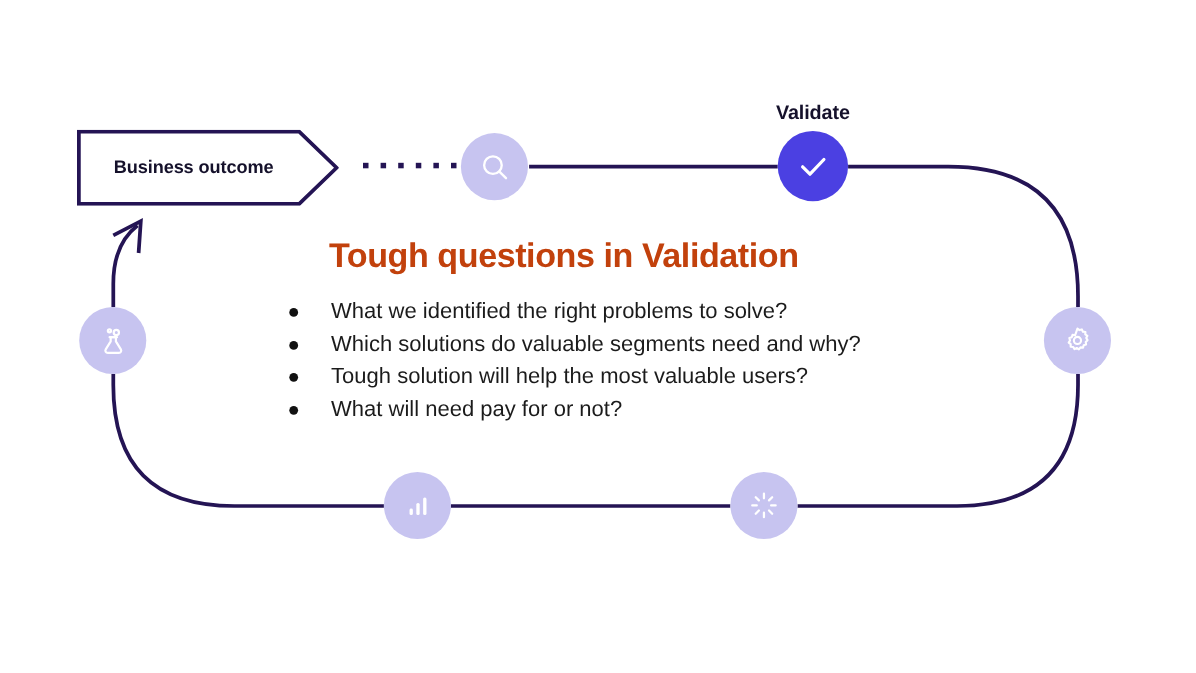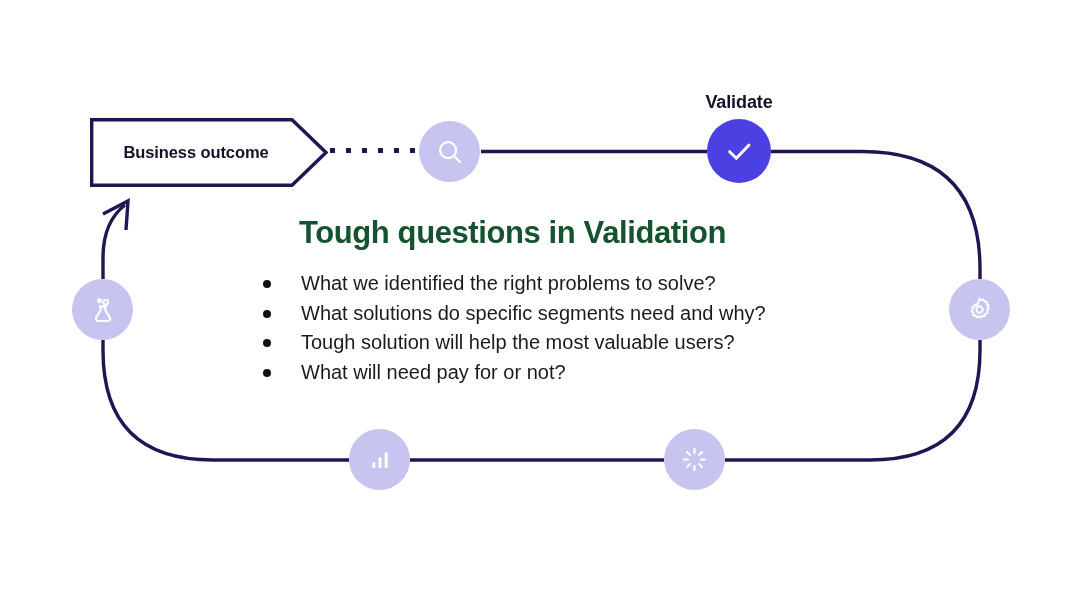--- a/index.html
+++ b/index.html
@@ -24,21 +24,21 @@
     position: absolute;
     left: 0;
     top: 0;
     width: 1087px;
     height: 612px;
   }
 
   
   #banner {
     position: absolute;
-    left: 90px;
+    left: 70px;
     top: 118px;
     width: 238px;
     height: 69px;
   }
   #banner svg { display: block; }
   #banner-label {
     position: absolute;
     left: 0;
     top: 0;
     width: 212px;
@@ -111,21 +111,21 @@
   
   #content {
     position: absolute;
     left: 255px;
     top: 214px;
     width: 640px;
   }
   #content-title {
     font-size: 31px;
     font-weight: bold;
-    color: #14532d;
+    color: #c2410c;
     letter-spacing: -0.4px;
     margin: 0 0 18px 44px;
     line-height: 1.2;
   }
   #bullets {
     list-style: none;
     margin: 0;
     padding: 0;
   }
   #bullets li {
@@ -236,21 +236,21 @@
 
   <div id="content">
     <h1 id="content-title">Tough questions in Validation</h1>
     <ul id="bullets">
       <li>
         <span class="bullet-dot"></span>
         <span>What we identified the right problems to solve?</span>
       </li>
       <li>
         <span class="bullet-dot"></span>
-        <span>What solutions do specific segments need and why?</span>
+        <span>Which solutions do valuable segments need and why?</span>
       </li>
       <li>
         <span class="bullet-dot"></span>
         <span>Tough solution will help the most valuable users?</span>
       </li>
       <li>
         <span class="bullet-dot"></span>
         <span>What will need pay for or not?</span>
       </li>
     </ul>

